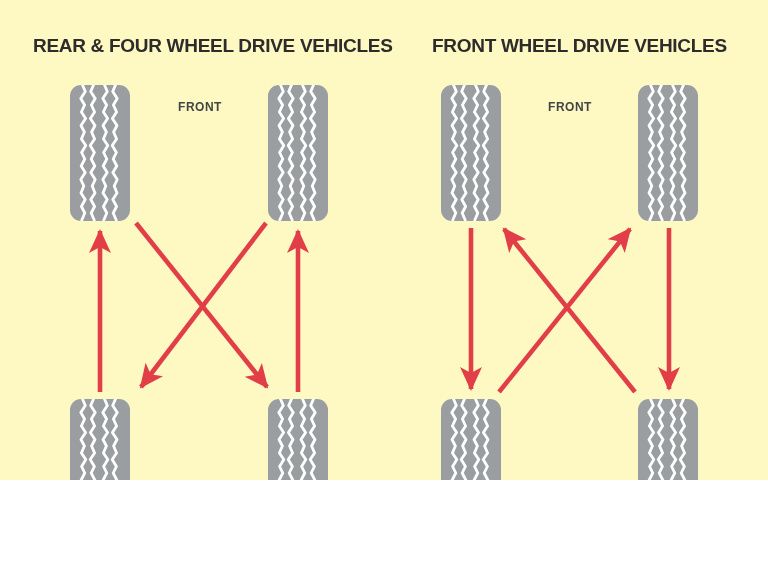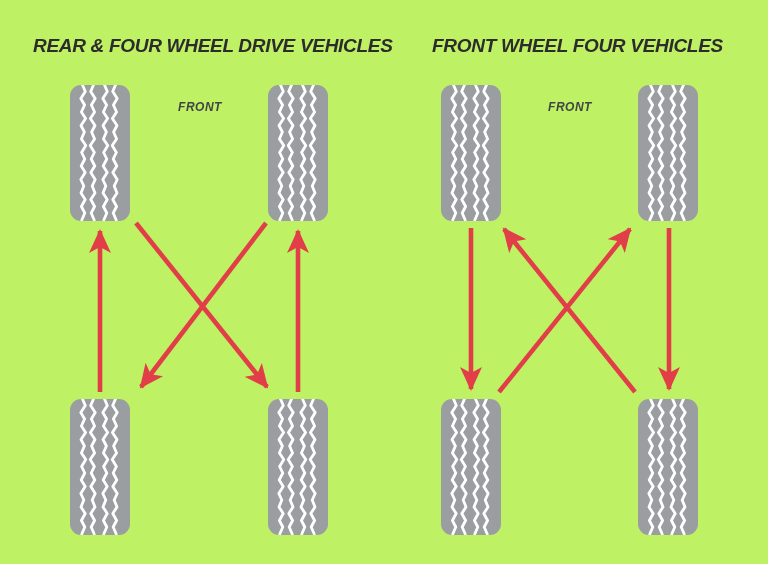--- a/index.html
+++ b/index.html
@@ -4,24 +4,23 @@
 <style>
   html, body {
     margin: 0;
     padding: 0;
     background: #ffffff;
     font-family: "Liberation Sans", sans-serif;
   }
   .canvas {
     position: relative;
     width: 768px;
-    height: 564px;
-    background: #bef264;
+    height: 480px;
+    background: #fef9c3;
     overflow: hidden;
-    font-style: italic;
   }
   .panel {
     position: absolute;
     top: 0;
     bottom: 0;
   }
   .panel.left  { left: 0;   width: 384px; }
   .panel.right { left: 384px; width: 384px; }
   .panel-title {
     position: absolute;
@@ -100,21 +99,21 @@
       </svg>
     <svg class="tire" style="left:70px; top:399px" viewBox="0 0 60 136">
         <use href="#tireShape"></use>
       </svg>
     <svg class="tire" style="left:268px; top:399px" viewBox="0 0 60 136">
         <use href="#tireShape"></use>
       </svg>
   </div>
 
   <div class="panel right">
-    <div class="panel-title">FRONT WHEEL FOUR VEHICLES</div>
+    <div class="panel-title">FRONT WHEEL DRIVE VEHICLES</div>
     <div class="front-label">FRONT</div>
 
     <svg class="tire" style="left:57px; top:85px" viewBox="0 0 60 136">
         <use href="#tireShape"></use>
       </svg>
     <svg class="tire" style="left:254px; top:85px" viewBox="0 0 60 136">
         <use href="#tireShape"></use>
       </svg>
     <svg class="tire" style="left:57px; top:399px" viewBox="0 0 60 136">
         <use href="#tireShape"></use>

